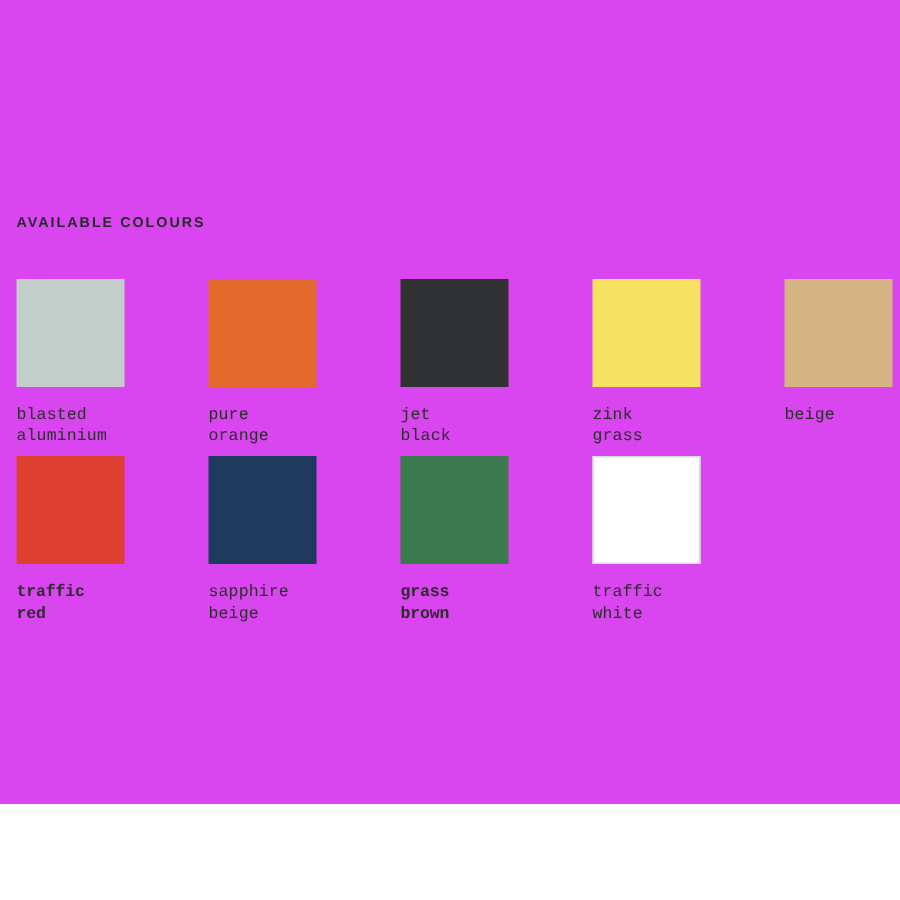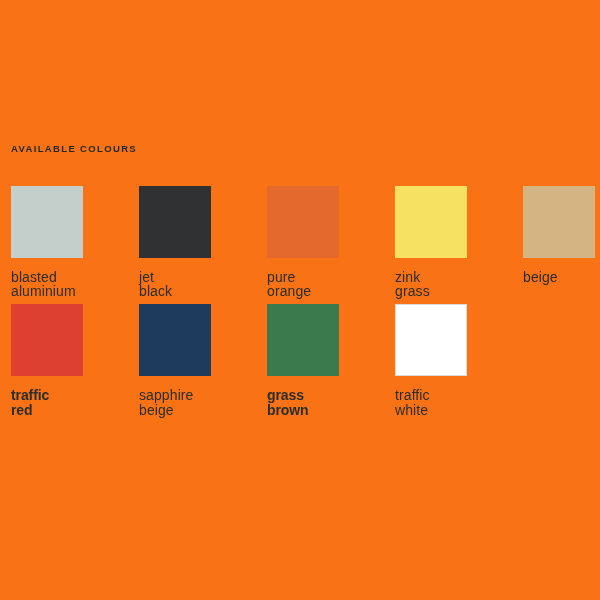--- a/index.html
+++ b/index.html
@@ -11,22 +11,22 @@
     width: 600px;
     height: 600px;
     overflow: hidden;
     font-family: "Liberation Sans", sans-serif;
     -webkit-font-smoothing: antialiased;
   }
 
   .page {
     position: relative;
     width: 600px;
-    height: 600px;
-    background: #f97316;
+    height: 536px;
+    background: #d946ef;
   }
 
   .section-title {
     position: absolute;
     left: 11px;
     top: 143px;
     font-family: "Liberation Sans", sans-serif;
     font-size: 9.5px;
     font-weight: bold;
     letter-spacing: 1.35px;
@@ -61,22 +61,22 @@
     height: 72px;
     box-sizing: border-box;
     background: #ffffff;
   }
   .swatch-chip.bordered {
     border: 1px solid #d9dada;
   }
 
   .swatch-label {
     margin-top: 12px;
-    font-family: Liberation Sans, sans-serif;
-    font-size: 14px;
+    font-family: Liberation Mono, monospace;
+    font-size: 11px;
     line-height: 14.2px;
     color: #2d2d2d;
     letter-spacing: 0.1px;
     white-space: pre-line;
   }
   .swatch-label.heavy {
     font-weight: bold;
     letter-spacing: -0.1px;
   }
 </style>
@@ -90,29 +90,29 @@
   <div class="swatch-grid">
     <div class="swatch-row row-1">
 
       <div class="swatch-cell">
         <div class="swatch-chip" style="background: rgb(196, 206, 203);"></div>
         <div class="swatch-label">blasted
 aluminium</div>
       </div>
 
       <div class="swatch-cell">
+        <div class="swatch-chip" style="background: rgb(228, 105, 44);"></div>
+        <div class="swatch-label">pure
+orange</div>
+      </div>
+
+      <div class="swatch-cell">
         <div class="swatch-chip" style="background: rgb(48, 49, 51);"></div>
         <div class="swatch-label">jet
 black</div>
-      </div>
-
-      <div class="swatch-cell">
-        <div class="swatch-chip" style="background: rgb(228, 105, 44);"></div>
-        <div class="swatch-label">pure
-orange</div>
       </div>
 
       <div class="swatch-cell">
         <div class="swatch-chip" style="background: rgb(247, 225, 99);"></div>
         <div class="swatch-label">zink
 grass</div>
       </div>
 
       <div class="swatch-cell">
         <div class="swatch-chip" style="background: rgb(212, 180, 131);"></div>

